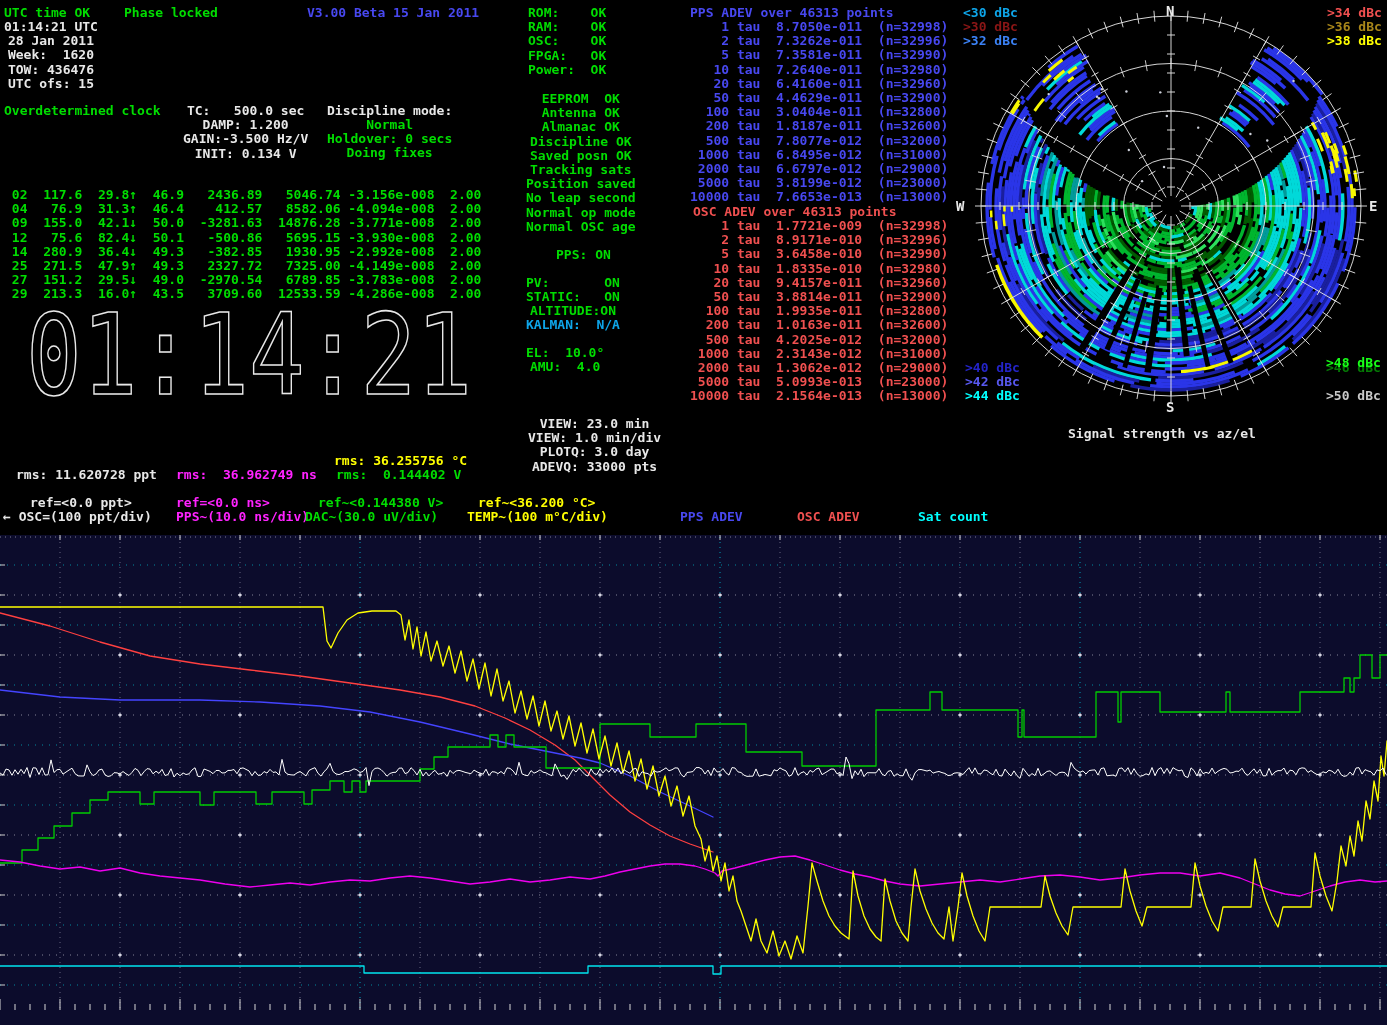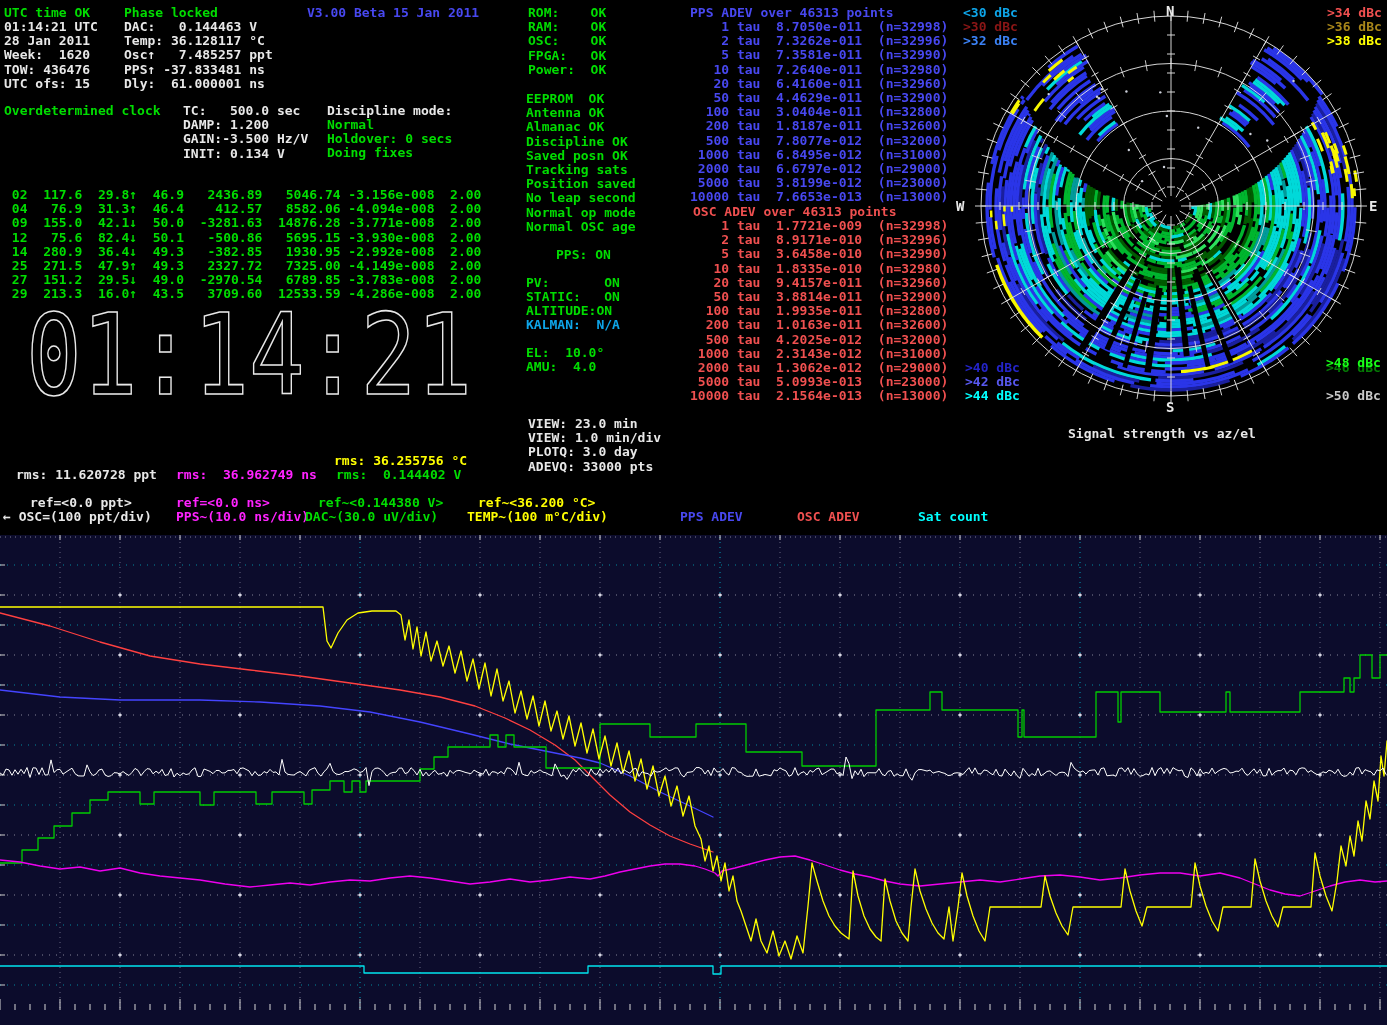--- a/index.html
+++ b/index.html
@@ -1,42 +1,37 @@
 <!DOCTYPE html>
 <html><head>
 <meta charset="utf-8">
 <style>
   html,body{margin:0;padding:0;background:#000;}
   #screen{position:relative;width:1387px;height:1025px;background:#000;overflow:hidden;
-          font-family:"DejaVu Sans Mono",monospace;}
+          font-family:"DejaVu Sans Mono",monospace;text-align:center;}
   pre,.t{position:absolute;margin:0;font:bold 13px/14.2px "DejaVu Sans Mono",monospace;white-space:pre;}
   .g{color:#00dd00}.w{color:#e8e8e8}.b{color:#4848f0}.r{color:#f05050}
   .m{color:#ff22ff}.y{color:#ffff00}.c{color:#00ffff}.gy{color:#0ea5e9}
   .dkr{color:#8b1616}.red2{color:#3b82f6}.dky{color:#a8861a}
   .dkb{color:#2424c8}.mdb{color:#5858f0}.dkg{color:#057a05}.brg{color:#18ff18}.lgy{color:#c8c8c8}
   svg{position:absolute;display:block}
 </style>
 </head>
 <body>
 
 <div id="screen">
 
   <pre class="g" style="left:4px;top:6px">UTC time OK</pre>
   <pre class="w" style="left:4px;top:20px">01:14:21 UTC
 28 Jan 2011
 Week:  1620
 TOW: 436476
 UTC ofs: 15</pre>
 
   <pre class="g" style="left:124px;top:6px">Phase locked</pre>
-  <pre class="w" style="left:124px;top:20px">DAC:   0.144463 V
-Temp: 36.128117 °C
-Osc↑   7.485257 ppt
-PPS↑ -37.833481 ns
-Dly:  61.000001 ns</pre>
 
   <pre class="b" style="left:307px;top:6px">V3.00 Beta 15 Jan 2011</pre>
 
   <pre class="g" style="left:528px;top:6px">ROM:    OK
 RAM:    OK
 OSC:    OK
 FPGA:   OK
 Power:  OK</pre>
 
   <pre class="b" style="left:690px;top:6px">PPS ADEV over 46313 points</pre>

